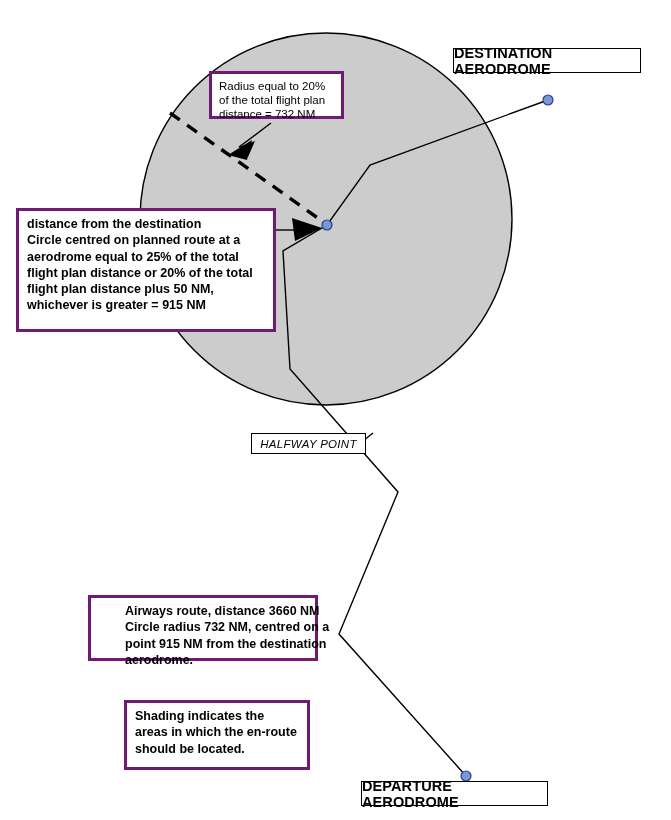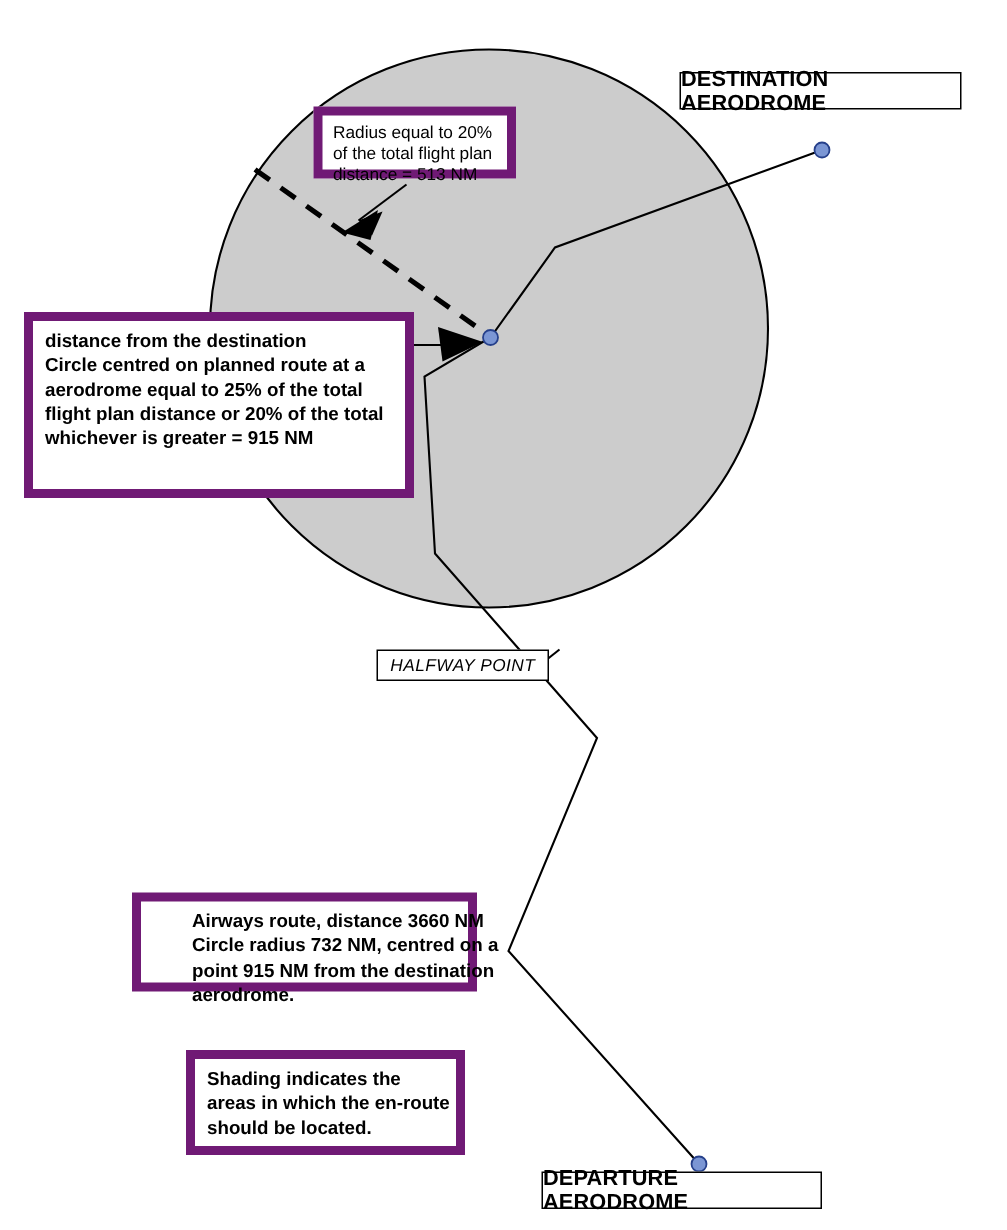--- a/index.html
+++ b/index.html
@@ -20,21 +20,21 @@
   #diagram-svg {
     position: absolute;
     left: 0;
     top: 0;
     width: 671px;
     height: 820px;
   }
   .callout {
     position: absolute;
     background: #ffffff;
-    border: 6px solid #701a75;
+    border: 3px solid #701a75;
     box-sizing: border-box;
     color: #000000;
     line-height: 1.22;
   }
   .callout-bold {
     font-weight: bold;
     font-size: 12.5px;
     padding: 6px 7px 6px 8px;
   }
   .callout-plain {
@@ -151,28 +151,29 @@
     <span>DEPARTURE AERODROME</span>
   </div>
 
   <div class="label-box" id="halfway-label">
     <span>HALFWAY POINT</span>
   </div>
 
   <div class="callout callout-plain" id="radius-callout">
     <span class="callout-line">Radius equal to 20%</span>
     <span class="callout-line">of the total flight plan</span>
-    <span class="callout-line">distance = 513 NM</span>
+    <span class="callout-line">distance = 732 NM</span>
   </div>
 
   <div class="callout callout-bold" id="circle-callout">
     <span class="callout-line">distance from the destination</span>
     <span class="callout-line">Circle centred on planned route at a</span>
     <span class="callout-line">aerodrome equal to 25% of the total</span>
     <span class="callout-line">flight plan distance or 20% of the total</span>
+    <span class="callout-line">flight plan distance plus 50 NM,</span>
     <span class="callout-line">whichever is greater = 915 NM</span>
   </div>
 
   <div class="callout callout-bold" id="route-callout">
     <span class="callout-line">Airways route, distance 3660 NM</span>
     <span class="callout-line">Circle radius 732 NM, centred on a</span>
     <span class="callout-line">point 915 NM from the destination</span>
     <span class="callout-line">aerodrome.</span>
   </div>
 

